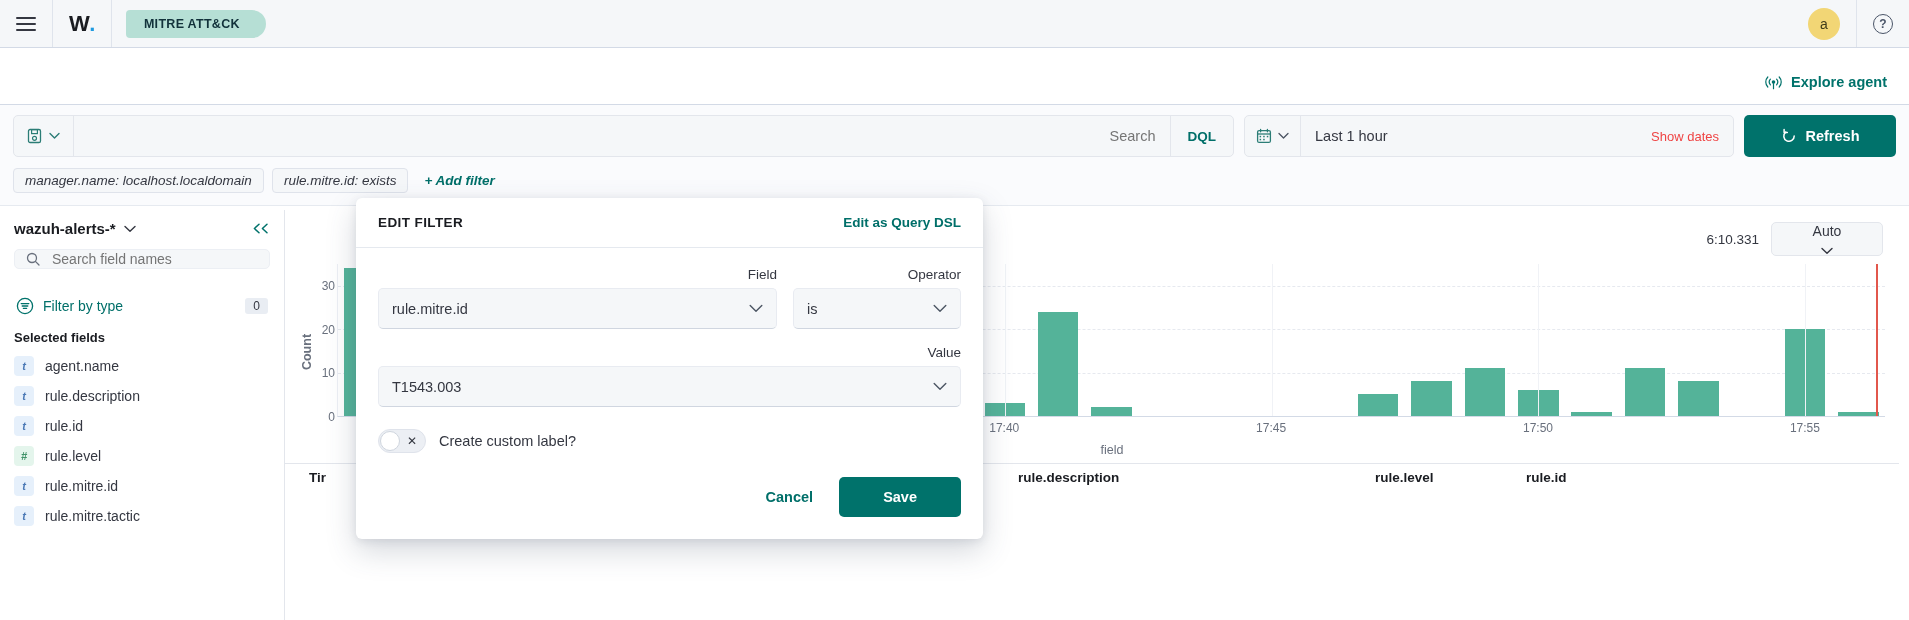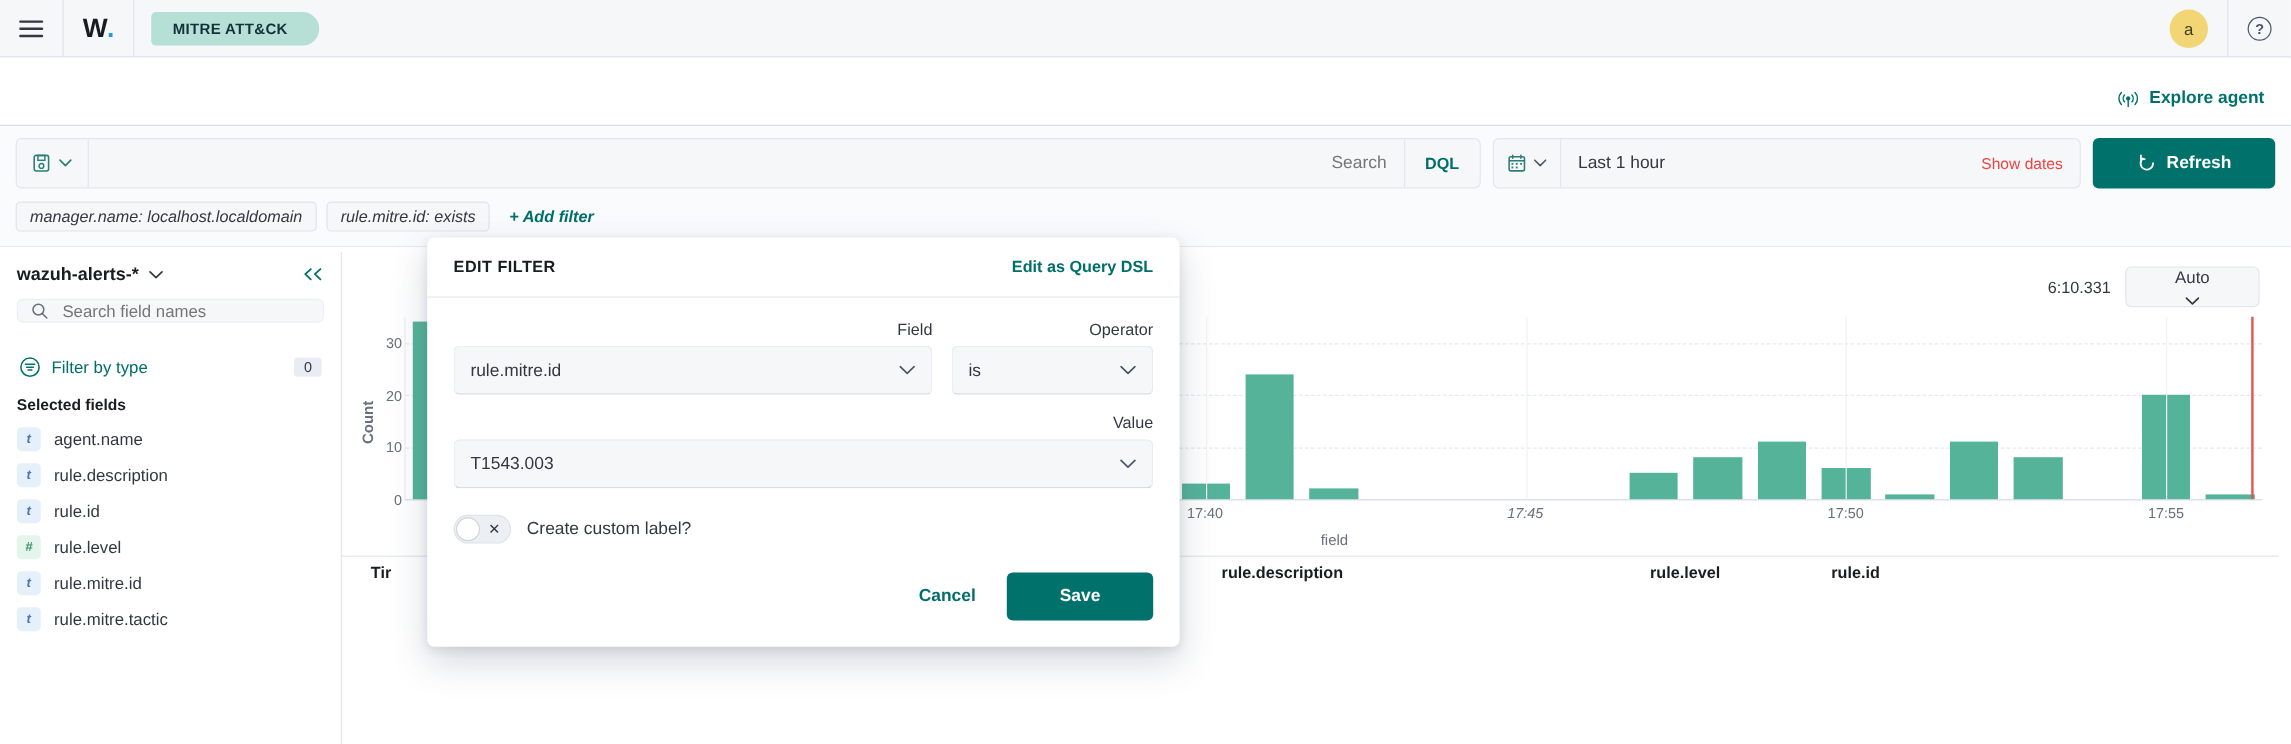--- a/index.html
+++ b/index.html
@@ -584,21 +584,21 @@
           <div class="vgrid" style="left: 25.8621%;"></div>
           <div class="vgrid" style="left: 43.1034%;"></div>
           <div class="vgrid" style="left: 60.3448%;"></div>
           <div class="vgrid" style="left: 77.5862%;"></div>
           <div class="vgrid" style="left: 94.8276%;"></div>
         </div>
       <div class="xticks" id="xticks">
           <div class="xtick" style="left: 8.62069%;">17:30</div>
           <div class="xtick" style="left: 25.8621%;">17:35</div>
           <div class="xtick" style="left: 43.1034%;">17:40</div>
-          <div class="xtick" style="left: 60.3448%; font-style: italic;">17:45</div>
+          <div class="xtick" style="left: 60.3448%;">17:45</div>
           <div class="xtick" style="left: 77.5862%;">17:50</div>
           <div class="xtick" style="left: 94.8276%;">17:55</div>
         </div>
     </div>
 
     <div class="chart-caption">field</div>
 
     <div class="table-head" style="position: relative; height: 20px;">
       <span class="th" id="col0" style="position: absolute; left: 24px;">Tir</span>
       <span class="th" id="col1" style="position: absolute; left: 733px;">rule.description</span>

